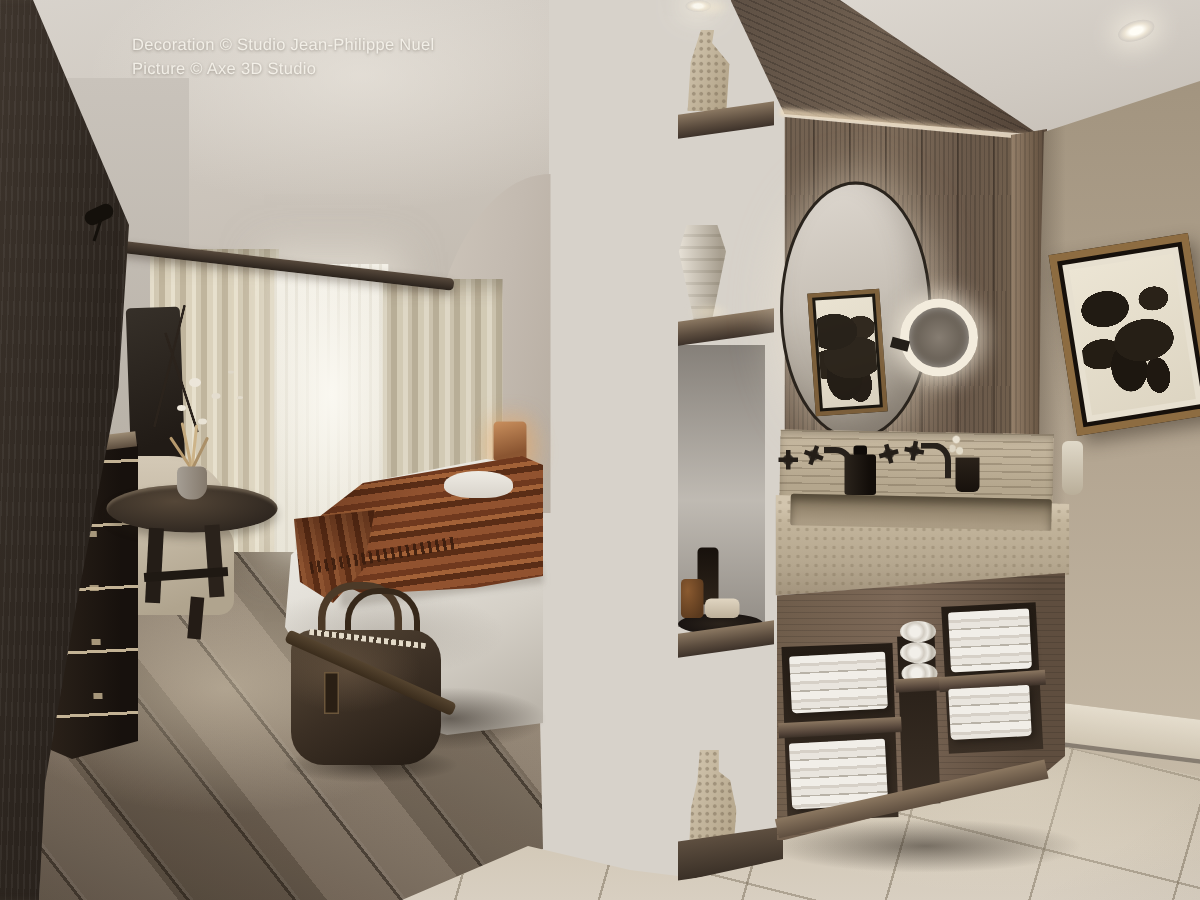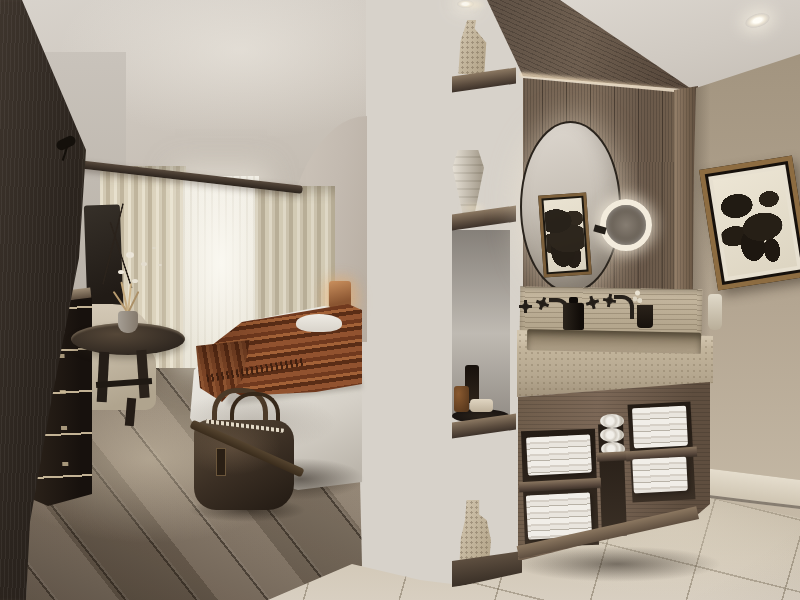--- a/index.html
+++ b/index.html
@@ -455,14 +455,16 @@
   <div class="ab roll rl3"></div>
   <div class="ab shelfboard shf-m"></div>
   <div class="ab towel tw3"></div>
   <div class="ab shelfboard shf-r"></div>
   <div class="ab towel tw4"></div>
   <div class="ab vbottom"></div>
 
   <div class="ab vignette"></div>
 
   <div class="ab credits">
+    <div>Decoration © Studio Jean-Philippe Nuel</div>
+    <div>Picture © Axe 3D Studio</div>
   </div>
 </div>
 
 </body></html>

